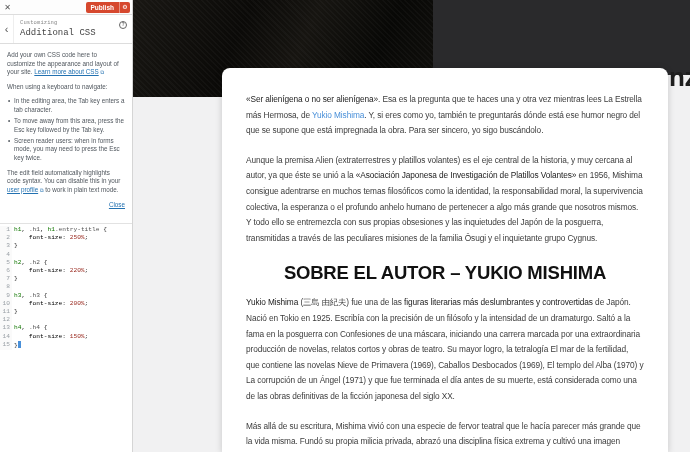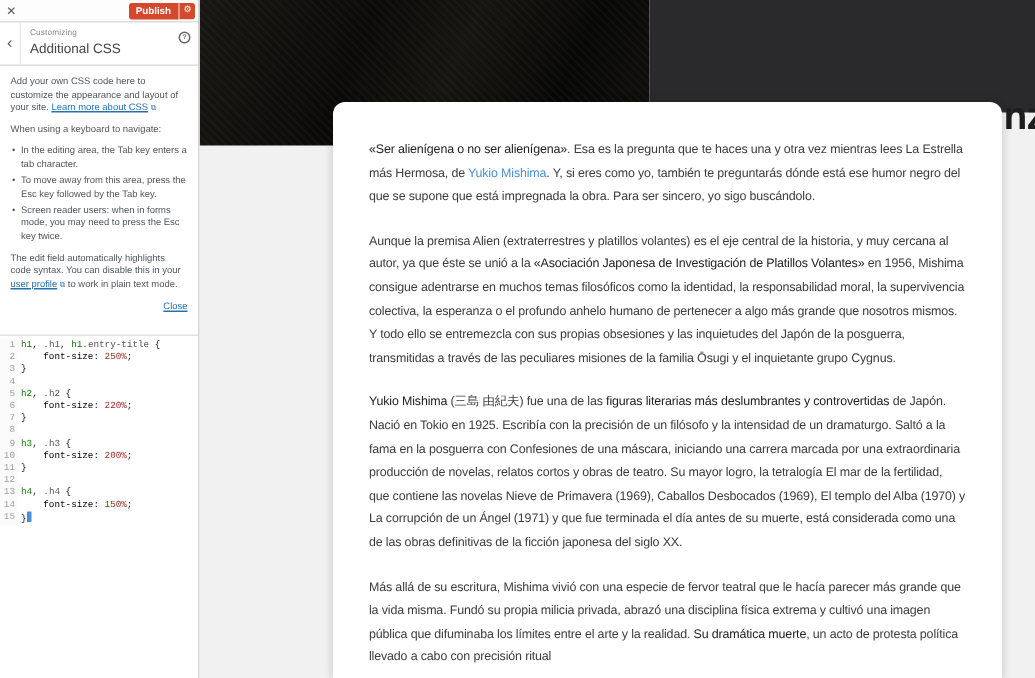--- a/index.html
+++ b/index.html
@@ -15,21 +15,21 @@
              color:#555; font-size:8px; line-height:15px; text-align:center; cursor:pointer; }
   .pubwrap { position:absolute; right:2px; top:2px; height:11px; display:flex; }
   .publish-btn { border:none; background:var(--c-accent); color:#fff; font-family:"Liberation Sans",sans-serif;
              font-size:6.5px; font-weight:700; padding:0 5px; border-radius:2px 0 0 2px; height:11px; cursor:pointer; }
   .pubgear-btn { border:none; border-left:1px solid rgba(255,255,255,.4); background:var(--c-accent); color:#fff;
              width:11px; font-size:6px; border-radius:0 2px 2px 0; height:11px; line-height:11px; text-align:center; cursor:pointer; }
 
   .panelhead { position:relative; height:29px; border-bottom:1px solid #ddd; display:flex; }
   .back-btn { width:14px; border:none; border-right:1px solid #eee; background:transparent; color:#555;
              font-size:11px; line-height:29px; text-align:center; cursor:pointer; }
-  .ph-text { padding:4px 0 0 6px; flex:1; }
+  .ph-text { padding:4px 0 0 6px; flex:1;font-family:Liberation Mono, monospace; }
   .kicker { font-size:5.5px; color:#888; letter-spacing:.1px; }
   .panel-title { font-size:9px; color:#444; margin-top:1.5px; }
   .help-btn { position:absolute; right:5px; top:6px; width:8px; height:8px; border-radius:50%;
              border:1px solid #666; background:transparent; color:#666; font-size:4.5px; line-height:6px;
              text-align:center; font-weight:700; cursor:pointer; }
 
   .desc { padding:7px 7px 4px 7px; font-size:6.3px; line-height:8.6px; color:#50575e; }
   .desc p { margin-bottom:6px; }
   .seg-link { color:var(--c-link); text-decoration:underline; cursor:pointer; }
   .seg-exticon { color:var(--c-link); font-size:5px; }
@@ -130,18 +130,19 @@
   </aside>
 
   <main class="preview">
     <div class="hero-img"></div>
     <div class="hero-flat"></div>
     <div class="overflow-title">nz</div>
 
     <article class="card">
       <p><span class="seg-bold">«Ser alienígena o no ser alienígena»</span><span class="seg-text">. Esa es la pregunta que te haces una y otra vez mientras lees La Estrella más Hermosa, de </span><span class="seg-link">Yukio Mishima</span><span class="seg-text">. Y, si eres como yo, también te preguntarás dónde está ese humor negro del que se supone que está impregnada la obra. Para ser sincero, yo sigo buscándolo.</span></p>
       <p><span class="seg-text">Aunque la premisa Alien (extraterrestres y platillos volantes) es el eje central de la historia, y muy cercana al autor, ya que éste se unió a la </span><span class="seg-bold">«Asociación Japonesa de Investigación de Platillos Volantes»</span><span class="seg-text"> en 1956, Mishima consigue adentrarse en muchos temas filosóficos como la identidad, la responsabilidad moral, la supervivencia colectiva, la esperanza o el profundo anhelo humano de pertenecer a algo más grande que nosotros mismos. Y todo ello se entremezcla con sus propias obsesiones y las inquietudes del Japón de la posguerra, transmitidas a través de las peculiares misiones de la familia Ōsugi y el inquietante grupo Cygnus.</span></p>
+      <h2>SOBRE EL AUTOR – YUKIO MISHIMA</h2>
       <p><span class="seg-bold">Yukio Mishima</span><span class="seg-text"> (三島 由紀夫) fue una de las </span><span class="seg-bold">figuras literarias más deslumbrantes y controvertidas</span><span class="seg-text"> de Japón. Nació en Tokio en 1925. Escribía con la precisión de un filósofo y la intensidad de un dramaturgo. Saltó a la fama en la posguerra con Confesiones de una máscara, iniciando una carrera marcada por una extraordinaria producción de novelas, relatos cortos y obras de teatro. Su mayor logro, la tetralogía El mar de la fertilidad, que contiene las novelas Nieve de Primavera (1969), Caballos Desbocados (1969), El templo del Alba (1970) y La corrupción de un Ángel (1971) y que fue terminada el día antes de su muerte, está considerada como una de las obras definitivas de la ficción japonesa del siglo XX.</span></p>
       <p><span class="seg-text">Más allá de su escritura, Mishima vivió con una especie de fervor teatral que le hacía parecer más grande que la vida misma. Fundó su propia milicia privada, abrazó una disciplina física extrema y cultivó una imagen pública que difuminaba los límites entre el arte y la realidad. </span><span class="seg-bold">Su dramática muerte</span><span class="seg-text">, un acto de protesta política llevado a cabo con precisión ritual </span></p>
     </article>
   </main>
 
 </div>
 
 </body></html>

